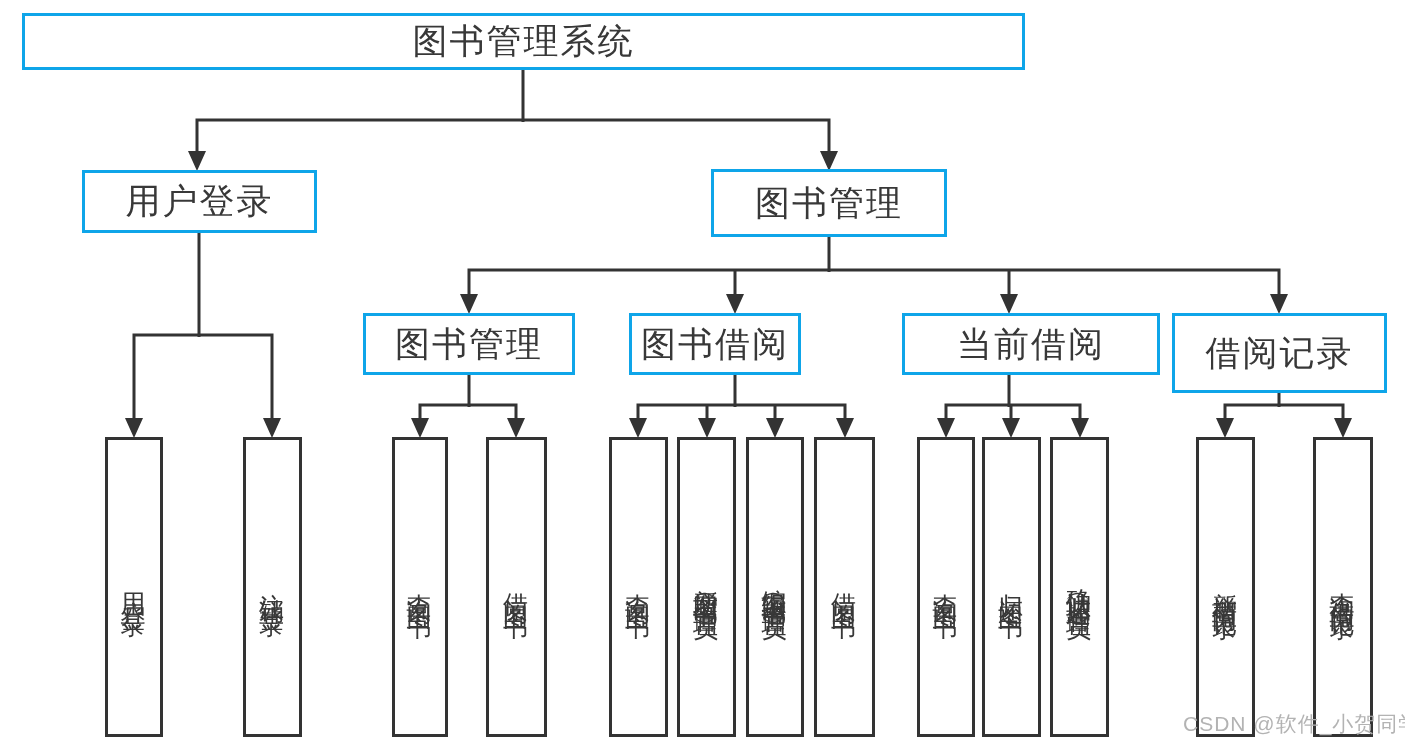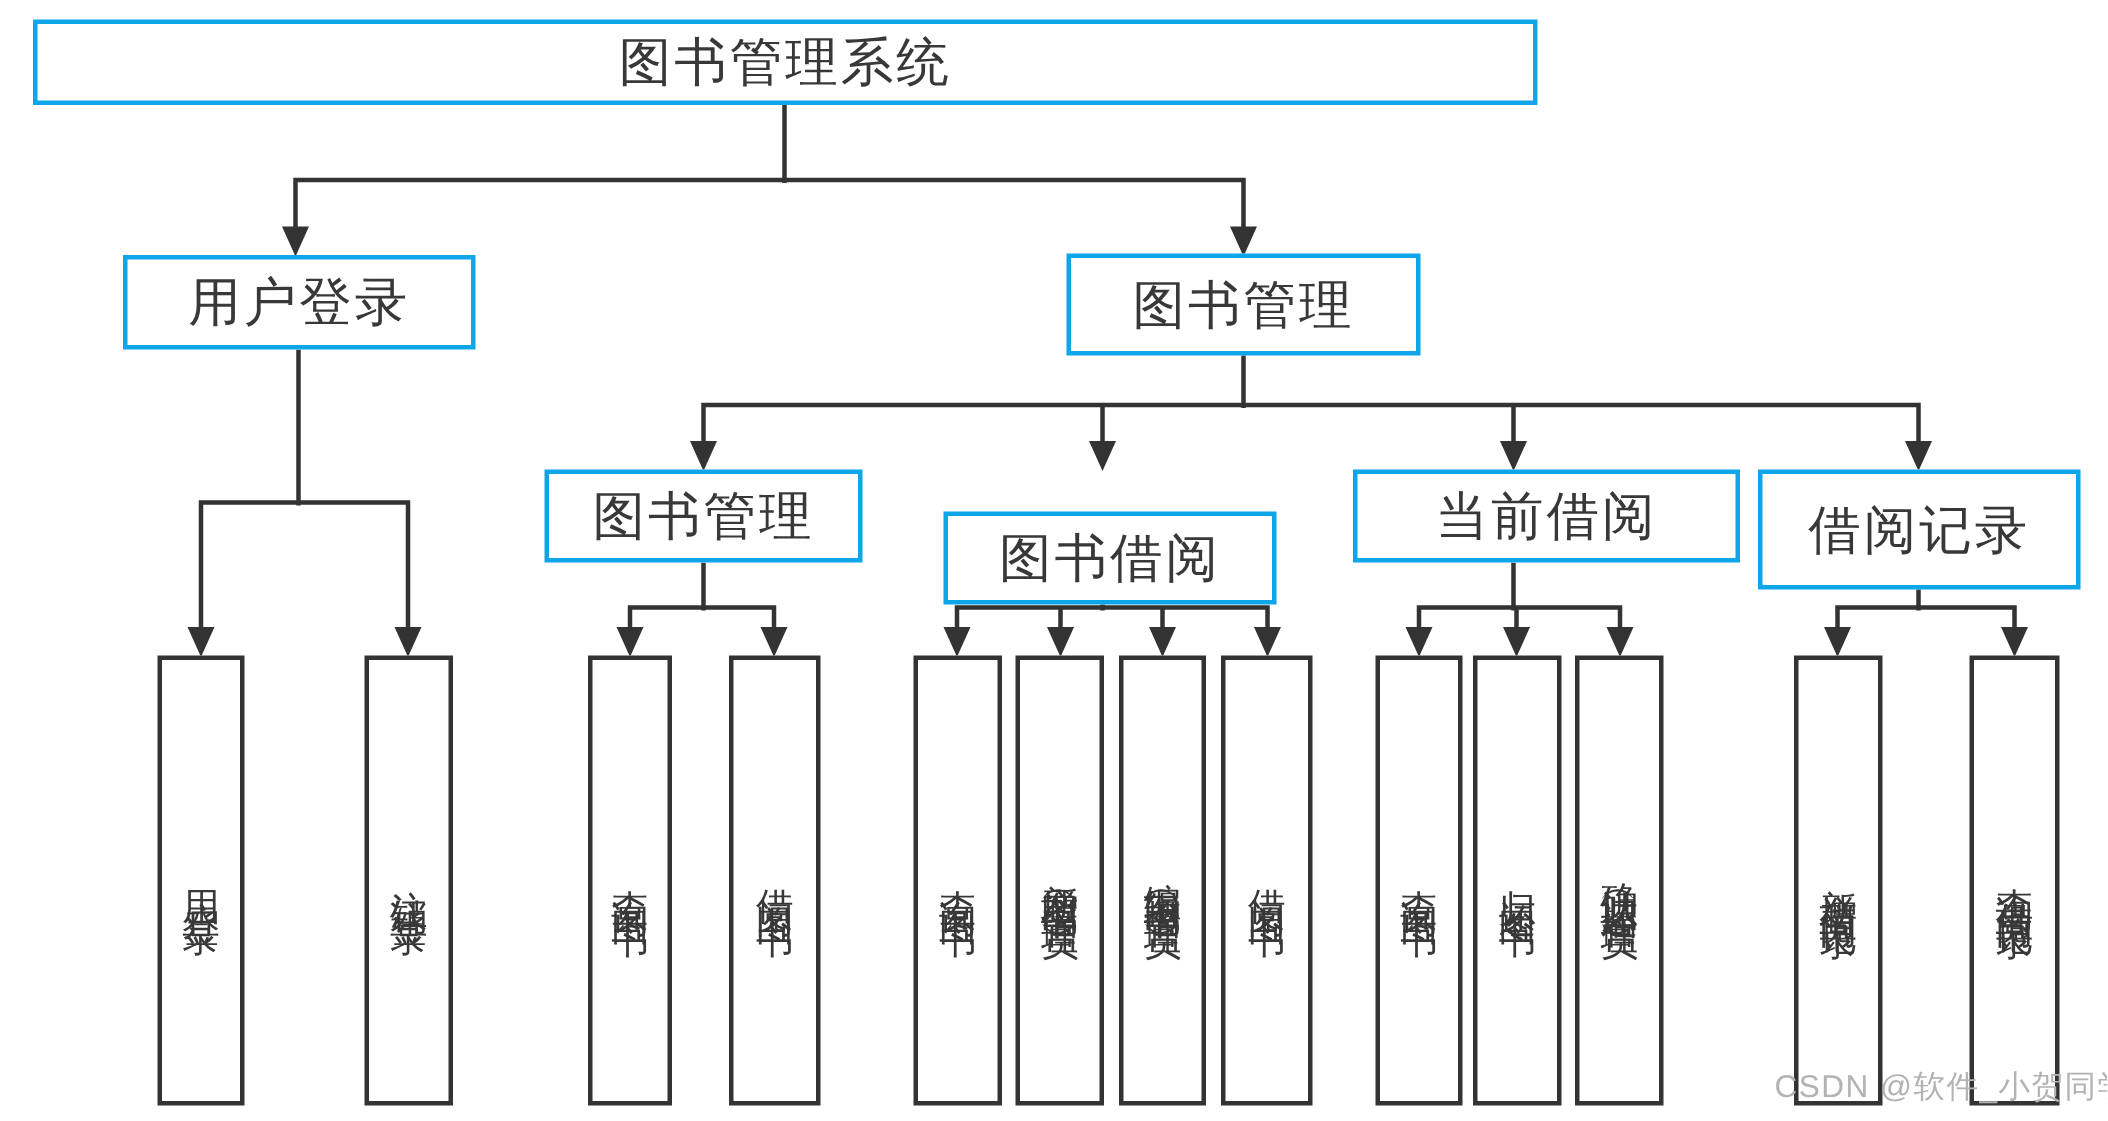--- a/index.html
+++ b/index.html
@@ -122,21 +122,21 @@
       M1343 438 L1334 418 L1352 418 Z
     "></path>
   </svg>
 
   <div class="node" style="left:22px; top:13px; width:1003px; height:57px;">图书管理系统</div>
 
   <div class="node" style="left:82px; top:170px; width:235px; height:63px;">用户登录</div>
   <div class="node" style="left:711px; top:169px; width:236px; height:68px;">图书管理</div>
 
   <div class="node" style="left:363px; top:313px; width:212px; height:62px;">图书管理</div>
-  <div class="node" style="left:629px; top:313px; width:222px; height:62px;margin-top:28px;">图书借阅</div>
+  <div class="node" style="left:629px; top:313px; width:172px; height:62px;">图书借阅</div>
   <div class="node" style="left:902px; top:313px; width:258px; height:62px;">当前借阅</div>
   <div class="node" style="left:1172px; top:313px; width:215px; height:80px;">借阅记录</div>
 
   <div class="vnode" style="left:105px; width:58px;">用户登录</div>
   <div class="vnode" style="left:243px; width:59px;">注销登录</div>
 
   <div class="vnode" style="left:392px; width:56px;">查询图书</div>
   <div class="vnode" style="left:486px; width:61px;">借阅图书</div>
 
   <div class="vnode" style="left:609px; width:59px;">查询图书</div>

